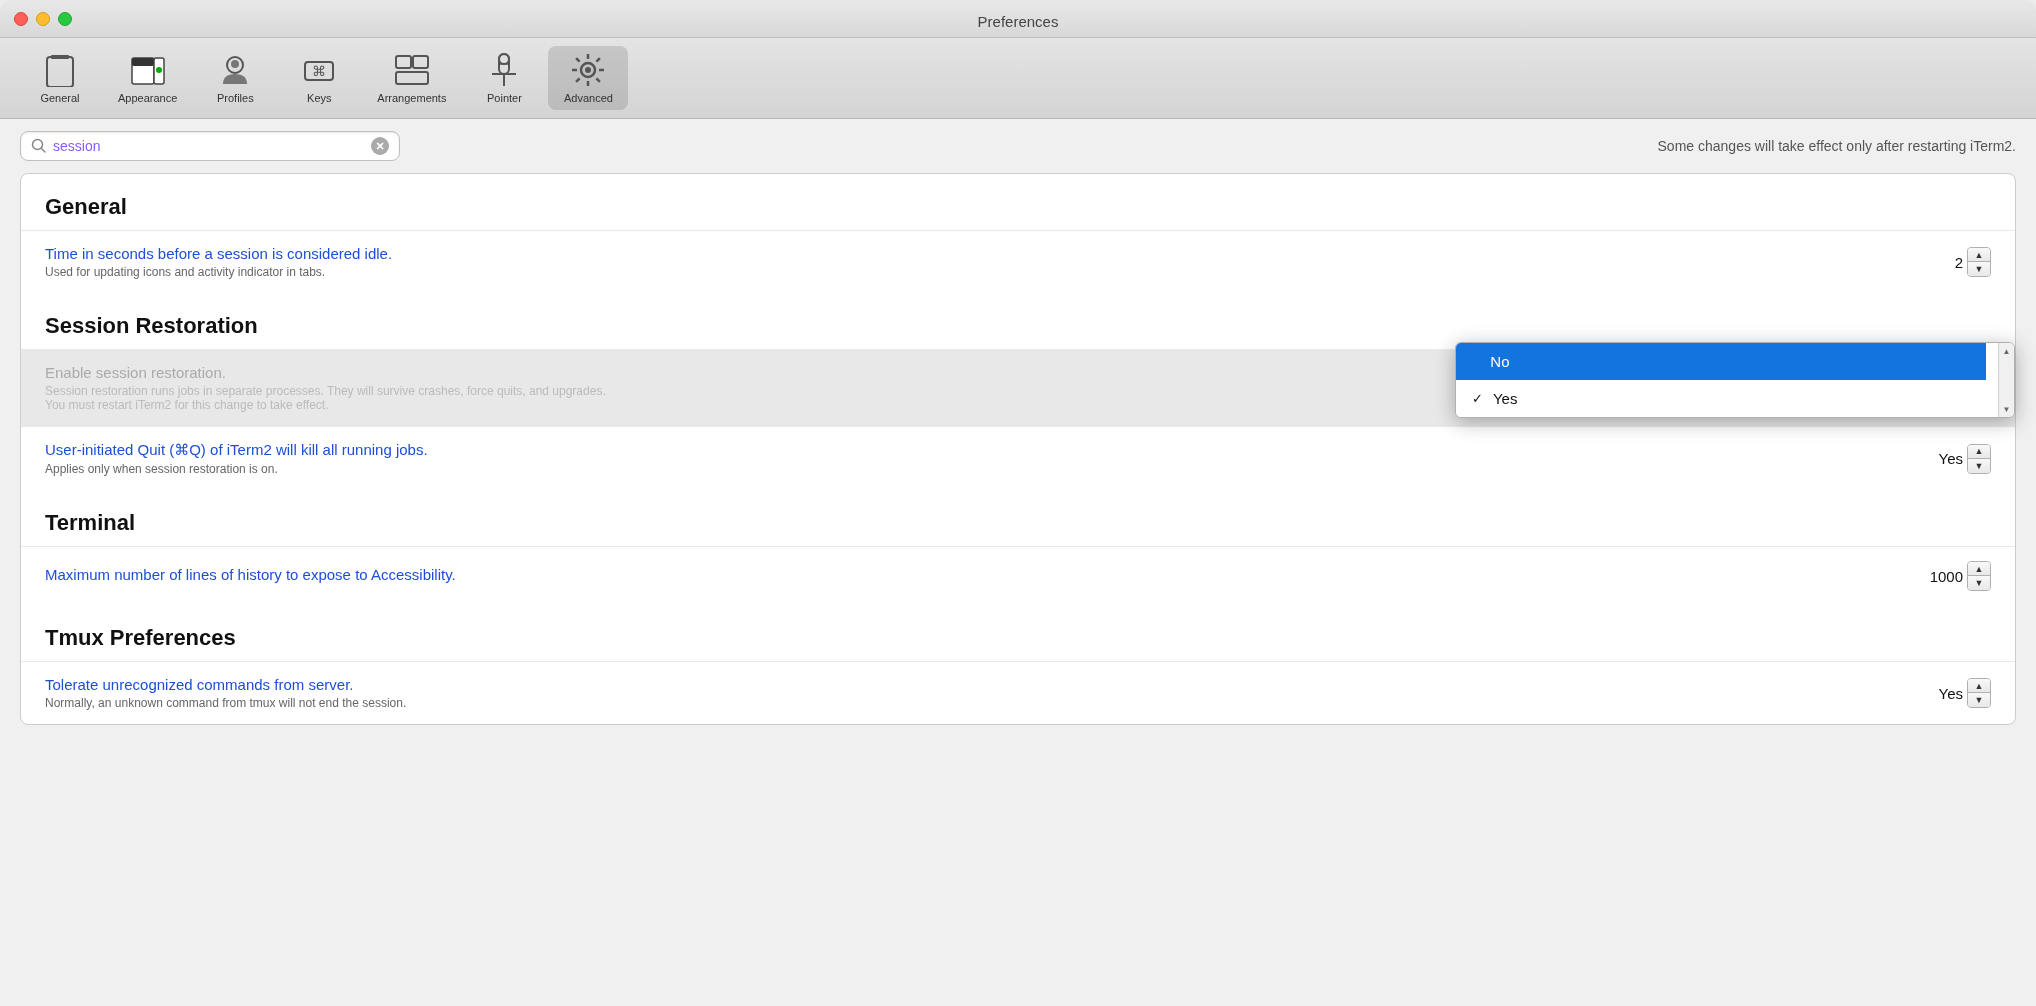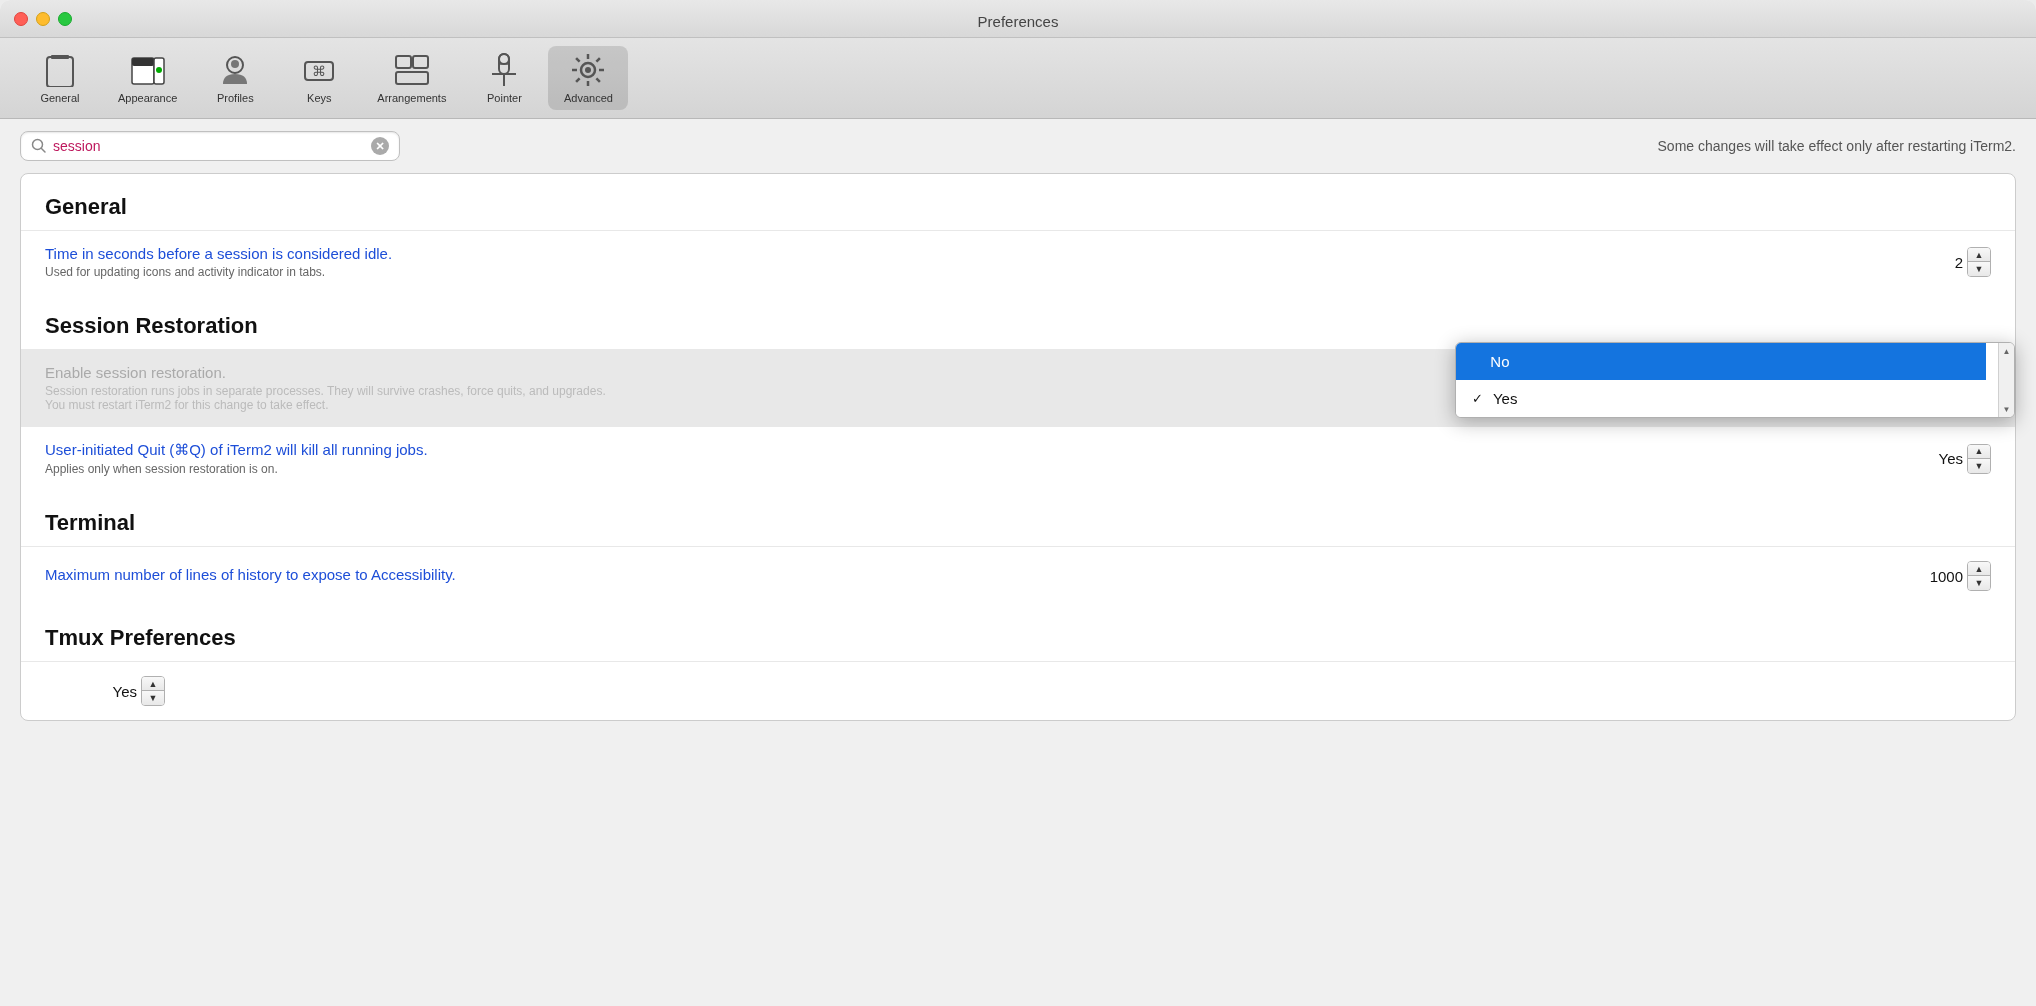--- a/index.html
+++ b/index.html
@@ -125,21 +125,21 @@
       width: 16px;
       height: 16px;
       color: #888;
       margin-right: 6px;
     }
 
     .search-input {
       border: none;
       outline: none;
       font-size: 14px;
-      color: #be185d;
+      color: #8b5cf6;
       flex: 1;
       background: transparent;
     }
 
     .search-clear {
       width: 18px;
       height: 18px;
       background: #aaa;
       border-radius: 50%;
       display: flex;
@@ -521,20 +521,24 @@
             <div class="stepper-arrows">
               <div class="stepper-up">▲</div>
               <div class="stepper-down">▼</div>
             </div>
           </div>
         </div>
 
         <div class="section-title">Tmux Preferences</div>
 
         <div class="setting-row">
+          <div class="setting-text">
+            <div class="setting-label">Tolerate unrecognized commands from server.</div>
+            <div class="setting-description">Normally, an unknown command from tmux will not end the session.</div>
+          </div>
           <div class="setting-control">
             <span class="stepper-value">Yes</span>
             <div class="stepper-arrows">
               <div class="stepper-up">▲</div>
               <div class="stepper-down">▼</div>
             </div>
           </div>
         </div>
 
       </div>

